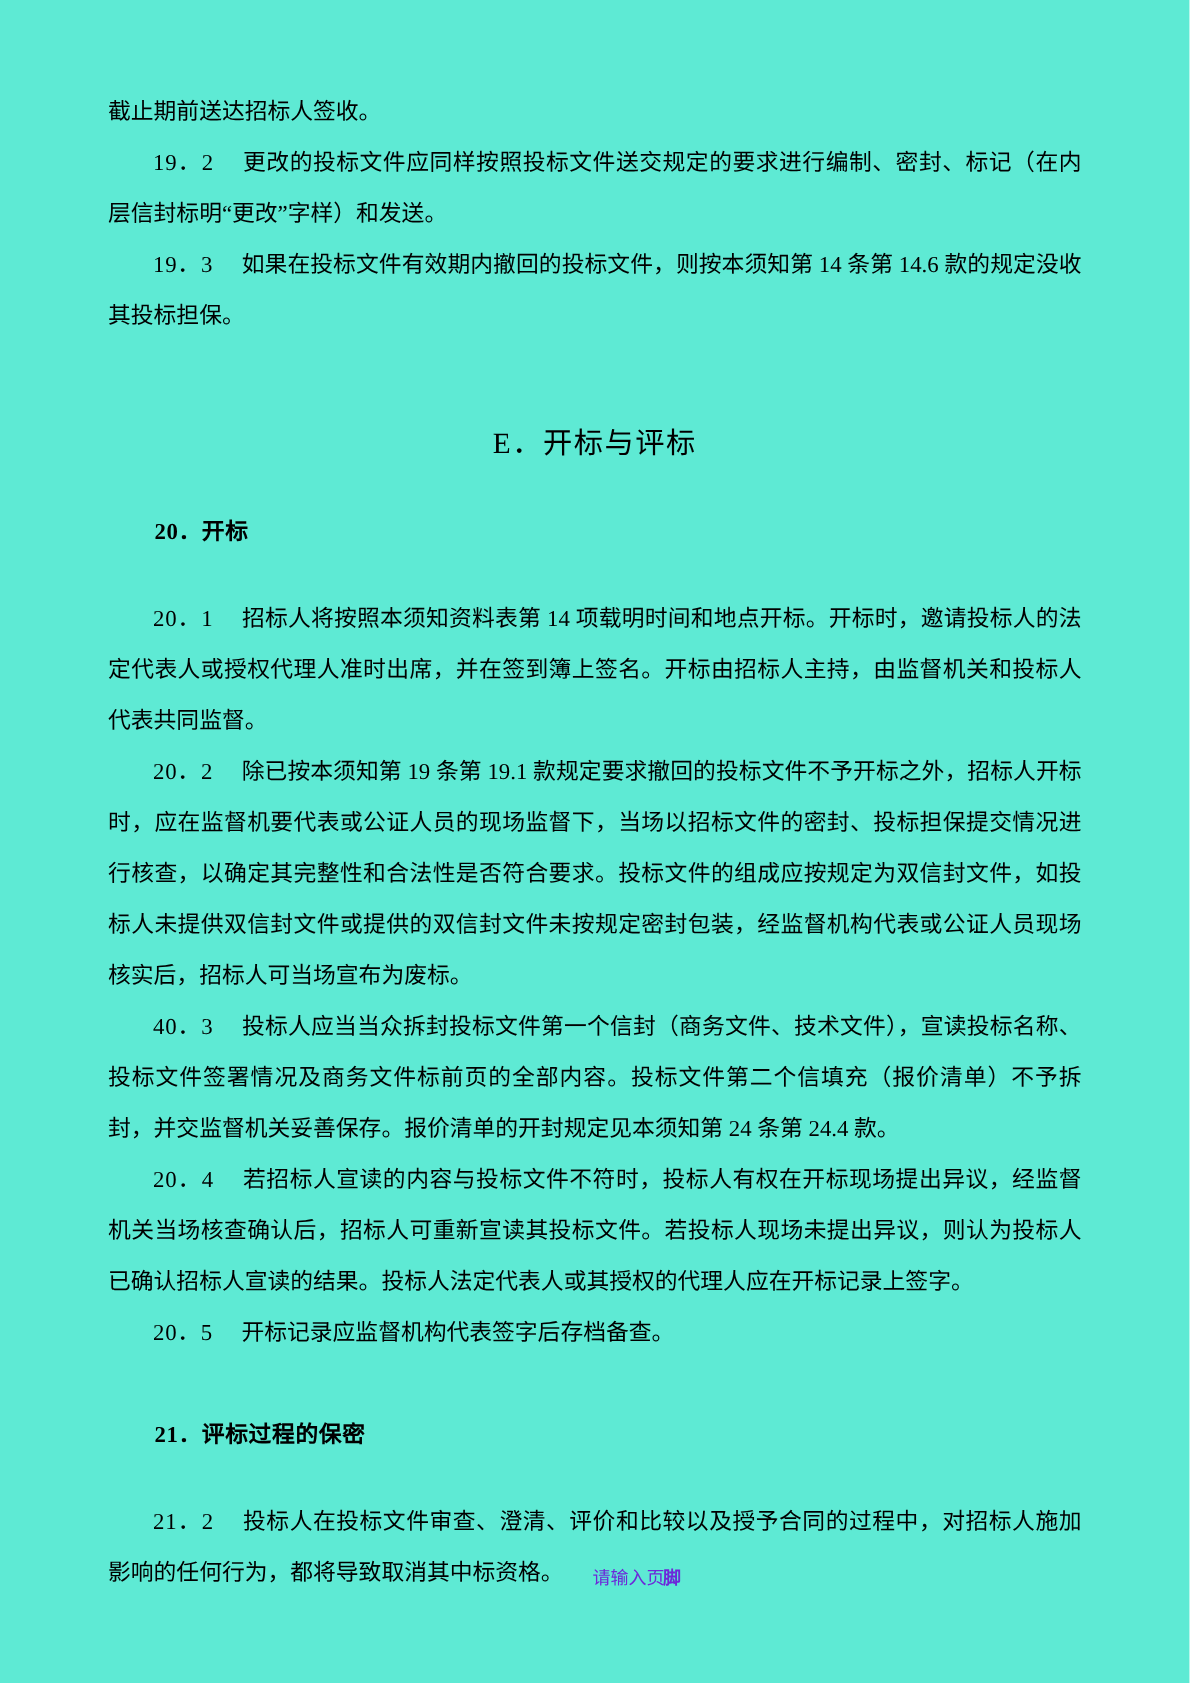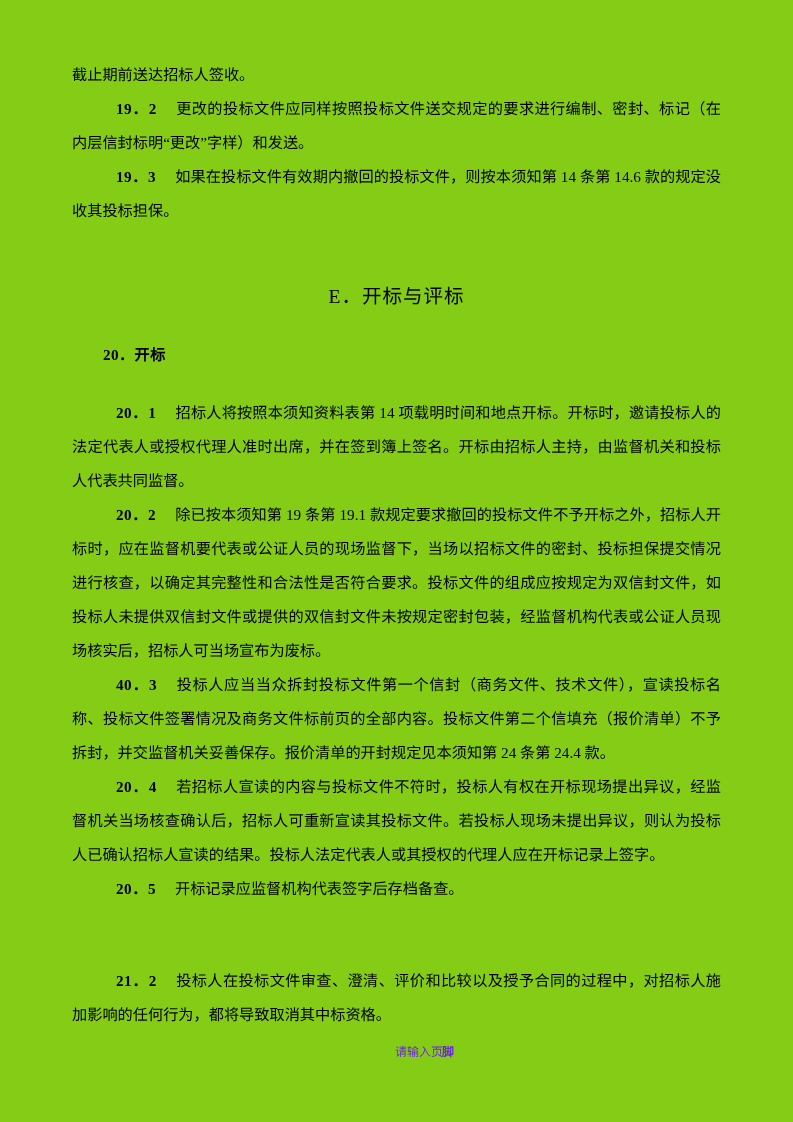--- a/index.html
+++ b/index.html
@@ -18,21 +18,21 @@
   }
 
   .page {
     position: absolute;
     left: 0;
     top: 0;
     width: 793px;
     height: 1122px;
     box-sizing: border-box;
     padding: 58px 72px 0 72px;
-    background: #84cc16;
+    background: #5eead4;
   }
 
   .body-area {
     width: 649px;
   }
 
   
   .para {
     font-size: 15.2px;
     line-height: 34px;
@@ -46,22 +46,22 @@
   .para.cont {
     text-indent: 0;
   }
 
   
   .para.clause {
     text-indent: 0;
     padding-left: 0;
   }
   .clause-num {
-    font-weight: bold;
-    margin-left: 44px;
+    font-weight: normal;
+    margin-left: 30px;
     letter-spacing: 0.5px;
   }
   .clause-gap {
     display: inline-block;
     width: 19px;
   }
 
   
   .part-heading {
     font-size: 19.5px;
@@ -127,20 +127,21 @@
     <p class="para clause"><span class="clause-num">20．2</span><span class="clause-gap"></span><span>除已按本须知第 19 条第 19.1 款规定要求撤回的投标文件不予开标之外，招标人开标时，应在监督机要代表或公证人员的现场监督下，当场以招标文件的密封、投标担保提交情况进行核查，以确定其完整性和合法性是否符合要求。投标文件的组成应按规定为双信封文件，如投标人未提供双信封文件或提供的双信封文件未按规定密封包装，经监督机构代表或公证人员现场核实后，招标人可当场宣布为废标。</span></p>
 
     <p class="para clause"><span class="clause-num">40．3</span><span class="clause-gap"></span><span>投标人应当当众拆封投标文件第一个信封（商务文件、技术文件），宣读投标名称、投标文件签署情况及商务文件标前页的全部内容。投标文件第二个信填充（报价清单）不予拆封，并交监督机关妥善保存。报价清单的开封规定见本须知第 24 条第 24.4 款。</span></p>
 
     <p class="para clause"><span class="clause-num">20．4</span><span class="clause-gap"></span><span>若招标人宣读的内容与投标文件不符时，投标人有权在开标现场提出异议，经监督机关当场核查确认后，招标人可重新宣读其投标文件。若投标人现场未提出异议，则认为投标人已确认招标人宣读的结果。投标人法定代表人或其授权的代理人应在开标记录上签字。</span></p>
 
     <p class="para clause"><span class="clause-num">20．5</span><span class="clause-gap"></span><span>开标记录应监督机构代表签字后存档备查。</span></p>
 
     <div class="gap-lg"></div>
 
+    <h2 class="section-heading">21．评标过程的保密</h2>
 
     <div class="gap-md"></div>
 
 
     <p class="para clause"><span class="clause-num">21．2</span><span class="clause-gap"></span><span>投标人在投标文件审查、澄清、评价和比较以及授予合同的过程中，对招标人施加影响的任何行为，都将导致取消其中标资格。</span></p>
 
   </div>
 </div>
 
 <div class="footer"><span class="ph-a">请输入页</span><span class="ph-b">脚</span></div>

